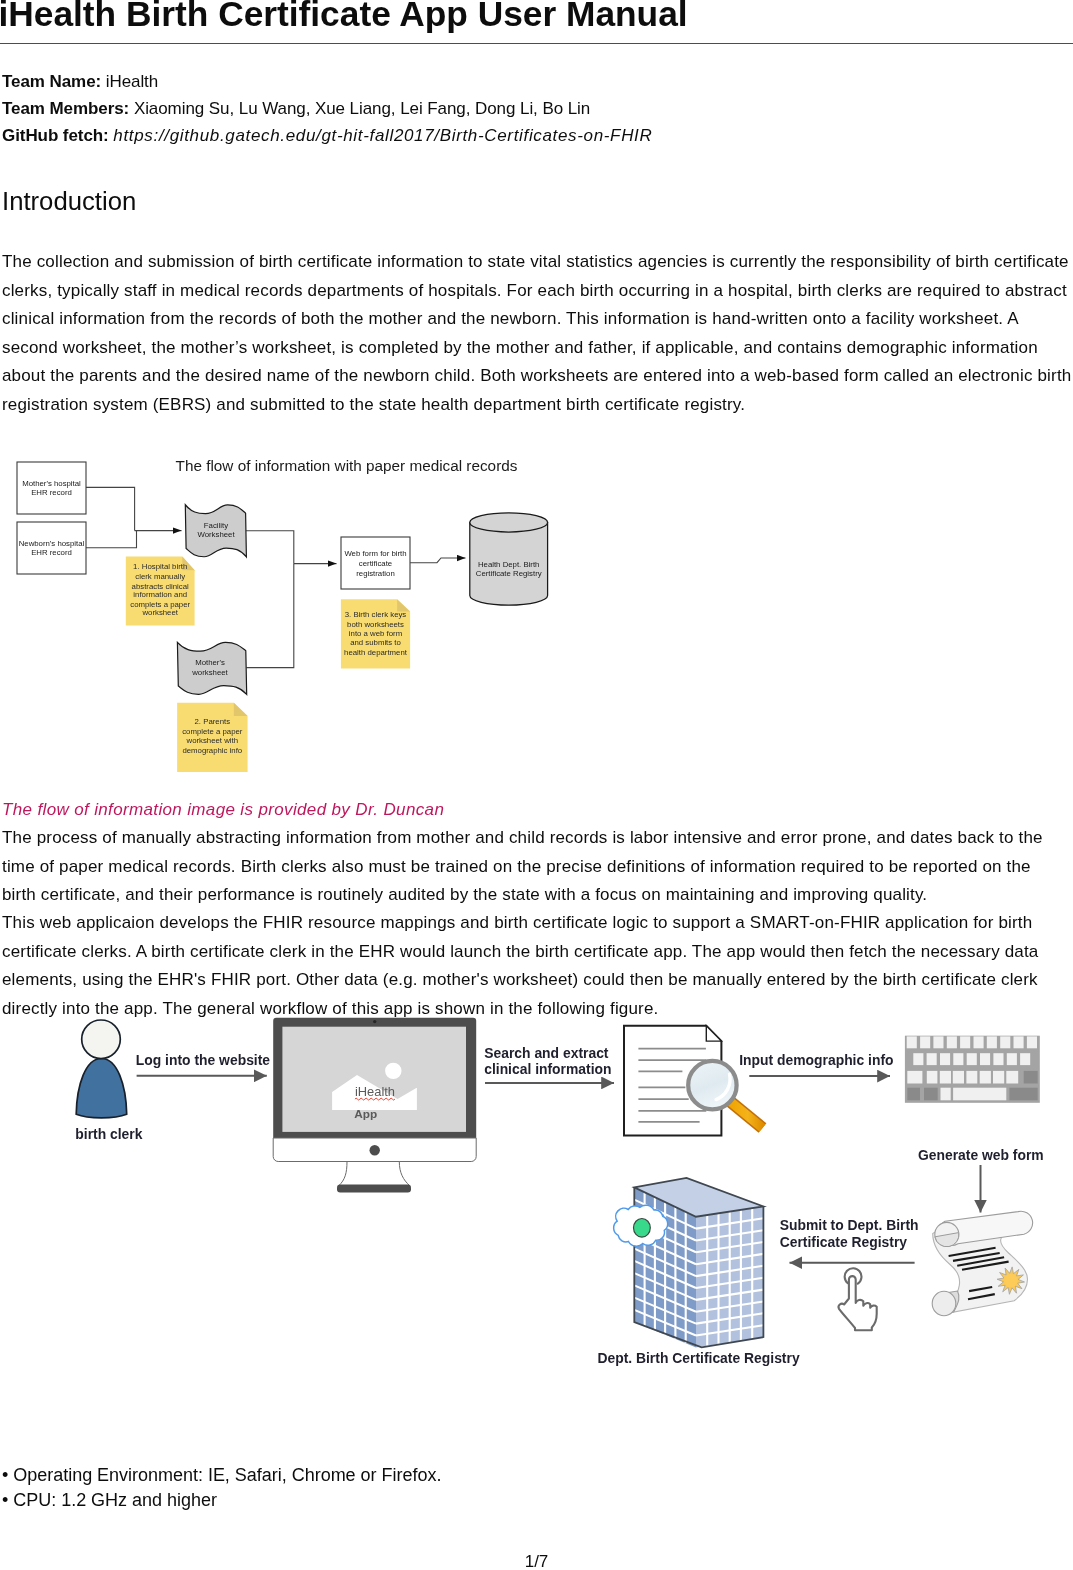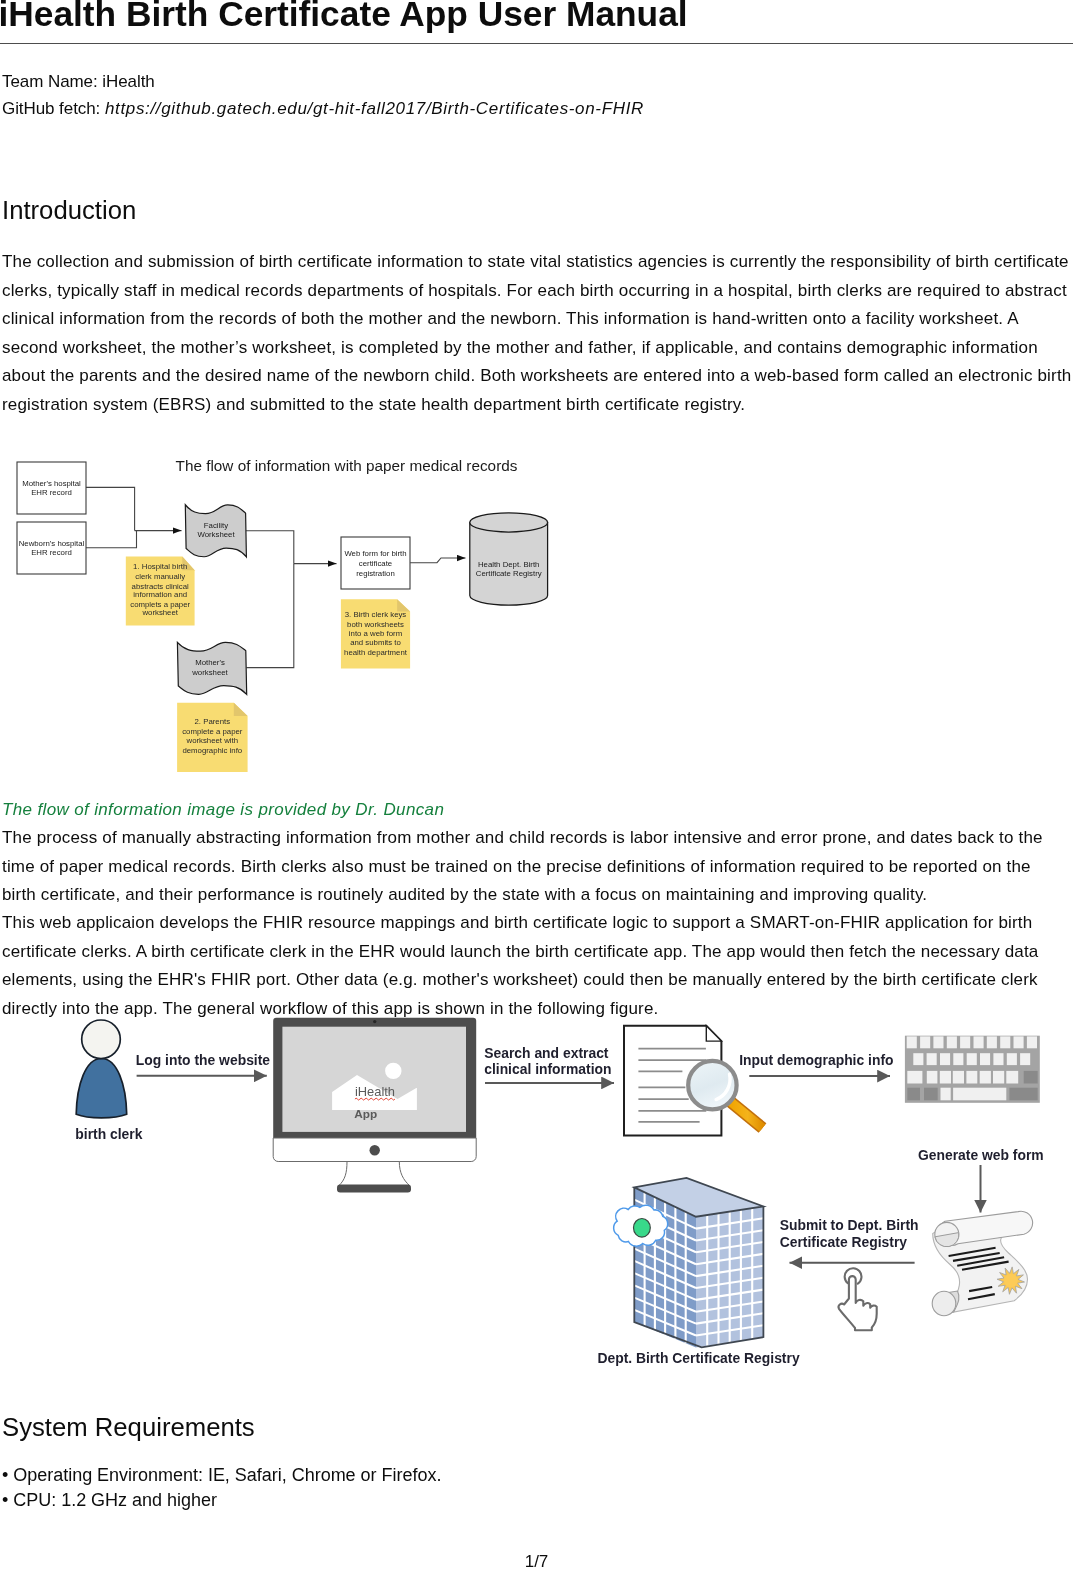--- a/index.html
+++ b/index.html
@@ -7,30 +7,30 @@
   .page{position:relative;width:868px;height:1570px;}
 
   
   .doc-title{position:absolute;left:-1.5px;top:-6.3px;font-size:35.3px;font-weight:bold;
     letter-spacing:0px;line-height:40px;color:#0d0d0d;white-space:nowrap;}
   .title-rule{position:absolute;left:0;top:43px;width:1073px;height:1px;background:#4d4d4d;}
 
   
   .meta{position:absolute;left:2px;top:68px;font-size:17px;line-height:27.2px;color:#0d0d0d;letter-spacing:-0.074px;}
   .meta .row{white-space:nowrap;}
-  .meta b{font-weight:normal;text-align:right;}
+  .meta b{font-weight:bold;text-align:right;}
   .meta .ital{font-style:italic;letter-spacing:0.66px;margin-top:46px;}
 
   
   .h2{position:absolute;left:2px;font-size:25.7px;font-weight:400;color:#0d0d0d;line-height:32px;}
 
   
   .para{position:absolute;left:2px;width:1080px;font-size:17px;line-height:28.5px;
     color:#0d0d0d;text-align:left;letter-spacing:0.17px;white-space:pre-line;}
-  .caption{position:absolute;left:2px;font-size:17px;line-height:28.5px;font-style:italic;color:#15803d;letter-spacing:0.355px;}
+  .caption{position:absolute;left:2px;font-size:17px;line-height:28.5px;font-style:italic;color:#be185d;letter-spacing:0.355px;}
   .bullet{position:absolute;left:2px;font-size:18px;line-height:28.5px;color:#0d0d0d;letter-spacing:-0.02px;}
   .pagenum{position:absolute;left:0;width:1073px;text-align:center;font-size:17px;color:#0d0d0d;}
 
   
   #flow-svg{position:absolute;left:0;top:440;}
   .fl-txt{font-family:"Liberation Sans",sans-serif;font-size:7.8px;fill:#1a1a1a;-webkit-font-smoothing:antialiased;}
   .fl-title{font-family:"Liberation Sans",sans-serif;font-size:15.3px;fill:#1a1a1a;-webkit-font-smoothing:antialiased;}
   .fl-note{font-family:"Liberation Sans",sans-serif;font-size:7.8px;fill:#2b2b2b;-webkit-font-smoothing:antialiased;}
 
   
@@ -41,24 +41,25 @@
 </head>
 <body>
 
 <div class="page">
 
   <div class="doc-title">iHealth Birth Certificate App User Manual</div>
   <div class="title-rule"></div>
 
   <div class="meta">
     <div class="row"><b>Team Name:</b> <span>iHealth</span></div>
+    <div class="row"><b>Team Members:</b> <span>Xiaoming Su, Lu Wang, Xue Liang, Lei Fang, Dong Li, Bo Lin</span></div>
     <div class="row"><b>GitHub fetch:</b> <span class="ital">https://github.gatech.edu/gt-hit-fall2017/Birth-Certificates-on-FHIR</span></div>
   </div>
 
-  <div class="h2" style="top:194px">Introduction</div>
+  <div class="h2" style="top:185px">Introduction</div>
 
   <div class="para" style="top:248px">The collection and submission of birth certificate information to state vital statistics agencies is currently the responsibility of birth certificate
 clerks, typically staff in medical records departments of hospitals. For each birth occurring in a hospital, birth clerks are required to abstract
 clinical information from the records of both the mother and the newborn. This information is hand-written onto a facility worksheet. A
 second worksheet, the mother’s worksheet, is completed by the mother and father, if applicable, and contains demographic information
 about the parents and the desired name of the newborn child. Both worksheets are entered into a web-based form called an electronic birth
 registration system (EBRS) and submitted to the state health department birth certificate registry.</div>
 
   <svg id="flow-svg" width="600" height="340" viewBox="0 0 600 340" style="position:absolute;left:0;top:450px;">
     <defs>
@@ -390,19 +391,18 @@
         <path d="M628.2,199.5 a8.4,8.4 0 0 1 11.6,-2.1 a9.2,9.2 0 0 1 14.1,2.6 a7.6,7.6 0 0 1 8.8,6.2
                  a8.2,8.2 0 0 1 1.6,14.2 a8.0,8.0 0 0 1 -8.6,9.9 a8.4,8.4 0 0 1 -12.9,3.2
                  a9.0,9.0 0 0 1 -14.3,-2.0 a7.9,7.9 0 0 1 -10.3,-6.2 a8.2,8.2 0 0 1 -1.0,-14.1
                  a8.2,8.2 0 0 1 11.0,-11.7 Z" fill="#ffffff" stroke="#4f9aea" stroke-width="1.5"></path>
         <ellipse cx="641.9" cy="217.8" rx="8.4" ry="9.3" fill="#38d98a" stroke="#3a4a42" stroke-width="1.2"></ellipse>
       </g>
     </g>
     <text class="wf-lbl" x="597.4" y="353.2">Dept. Birth Certificate Registry</text>
   </svg>
 
-  <div class="h2" style="top:1411px">System Requirements</div>
   <div class="bullet" style="top:1461px">• <span>Operating Environment: IE, Safari, Chrome or Firefox.</span></div>
   <div class="bullet" style="top:1486px">• <span>CPU: 1.2 GHz and higher</span></div>
 
   <div class="pagenum" style="top:1552px">1/7</div>
 
 </div>
 
 </body></html>

